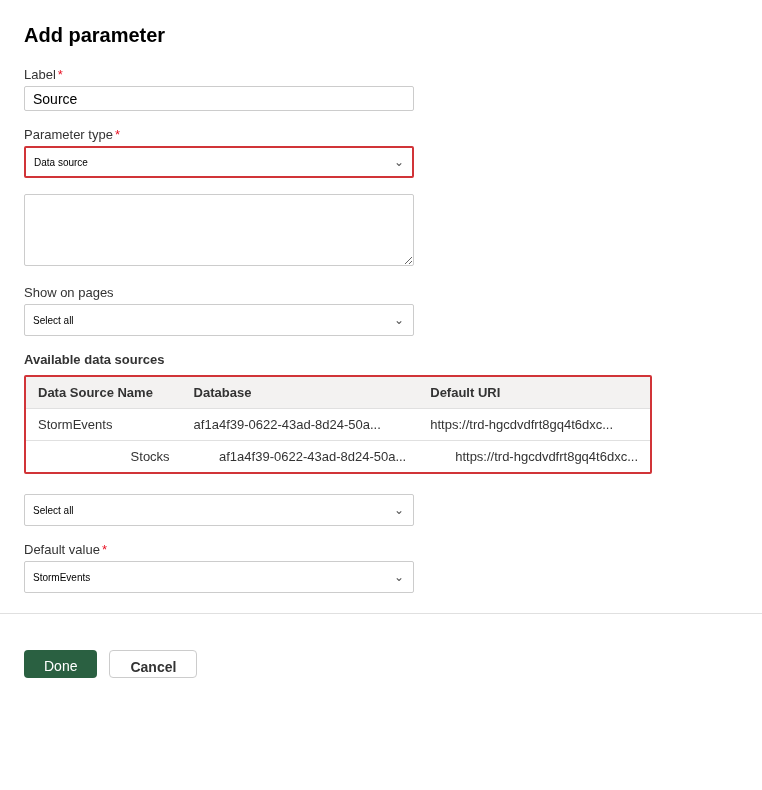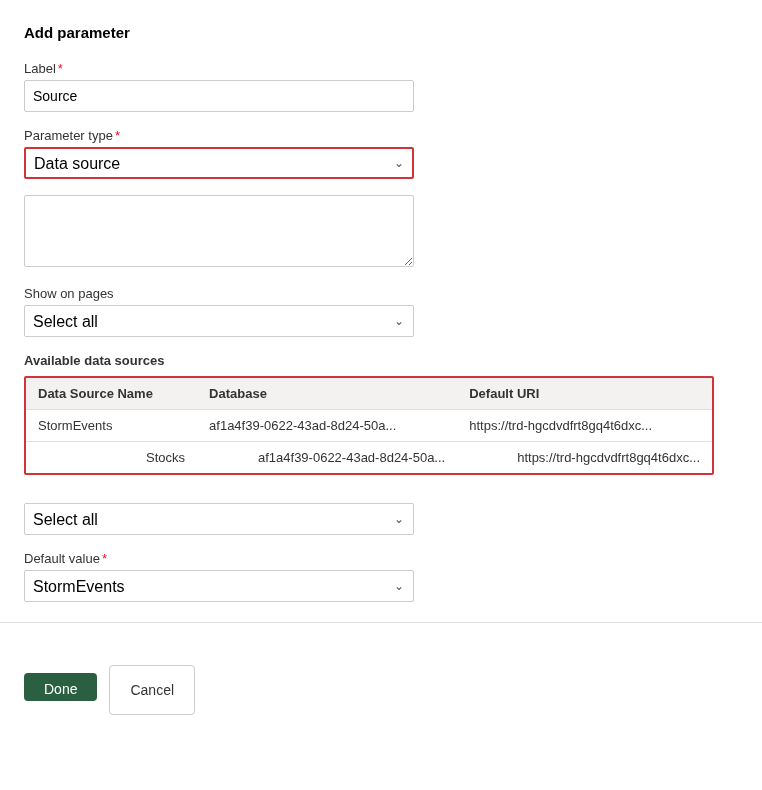--- a/index.html
+++ b/index.html
@@ -9,55 +9,55 @@
       background: #fff;
       color: #333;
       width: 762px;
       min-height: 790px;
     }
     .dialog-container {
       padding: 24px 24px 0 24px;
       max-width: 762px;
     }
     .dialog-title {
-      font-size: 15px;
+      font-size: 20px;
       font-weight: 600;
       margin-bottom: 20px;
       color: #000;
     }
     .form-group {
       margin-bottom: 16px;
     }
     .form-label {
       display: block;
       font-size: 13px;
       font-weight: 400;
       margin-bottom: 4px;
       color: #333;
     }
     .required-star {
       color: #e81123;
       margin-left: 2px;
     }
     .form-input {
       width: 390px;
-      height: 32px;
+      height: 25px;
       padding: 4px 8px;
       border: 1px solid #ccc;
       border-radius: 2px;
       font-size: 14px;
       outline: none;
     }
     .form-select {
       width: 390px;
       height: 32px;
       padding: 4px 8px;
       border: 2px solid #d13438;
       border-radius: 2px;
-      font-size: 16px;
+      font-size: 10px;
       background: #fff;
       appearance: none;
       -webkit-appearance: none;
       outline: none;
       cursor: pointer;
       position: relative;
     }
     .select-wrapper {
       position: relative;
       width: 390px;
@@ -87,24 +87,24 @@
       resize: vertical;
       outline: none;
     }
     .section-label {
       font-size: 13px;
       font-weight: 700;
       margin-bottom: 8px;
       color: #333;
     }
     .data-table-container {
-      width: 690px;
+      width: 628px;
       border: 2px solid #d13438;
       border-radius: 2px;
-      margin-bottom: 28px;
+      margin-bottom: 20px;
     }
     .data-table {
       width: 100%;
       border-collapse: collapse;
     }
     .data-table thead tr {
       background: #f3f2f1;
     }
     .data-table th {
       text-align: left;
@@ -146,24 +146,23 @@
       cursor: pointer;
       height: 28px;
     }
     .btn-cancel {
       background: #fff;
       color: #333;
       border: 1px solid #ccc;
       border-radius: 4px;
       padding: 8px 20px;
       font-size: 14px;
-      font-weight: 400;
+      font-weight: 700;
       cursor: pointer;
-      height: 50px;
-      margin-top: 6px;
+      height: 28px;
     }
   </style>
 </head>
 <body>
 
 <div class="dialog-container">
   <h1 class="dialog-title">Add parameter</h1>
 
   <div class="form-group">
     <label class="form-label">

